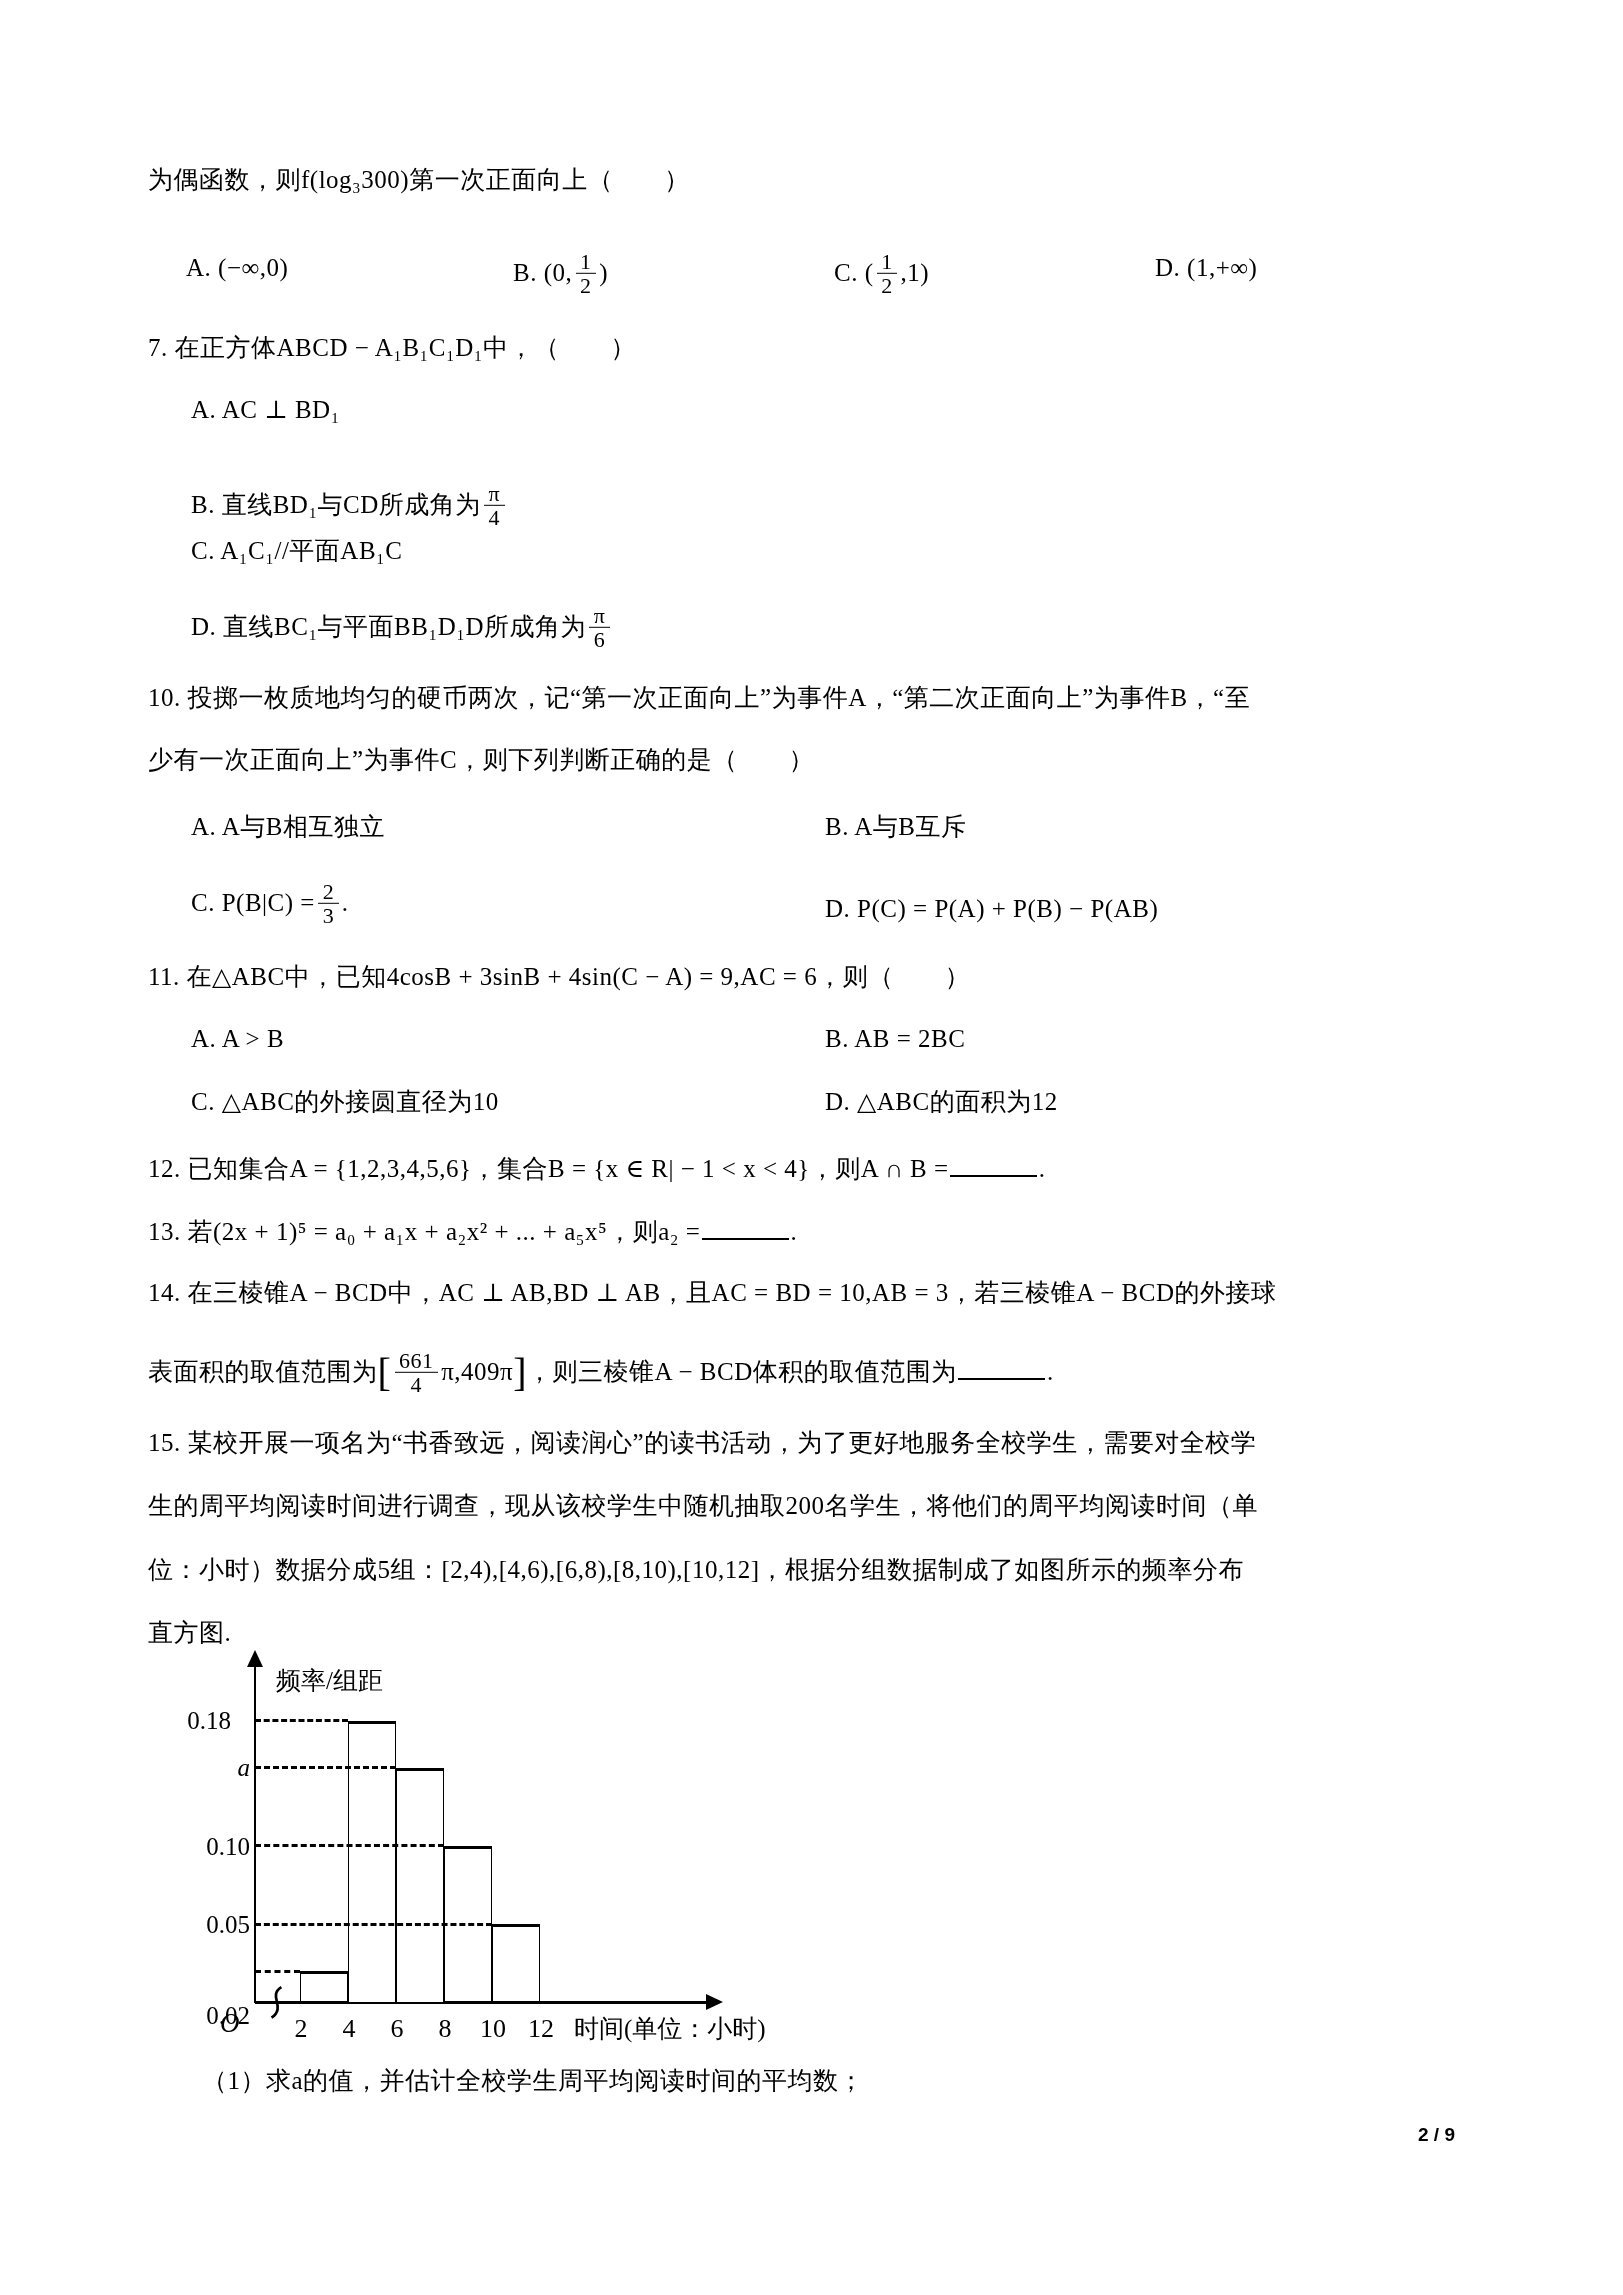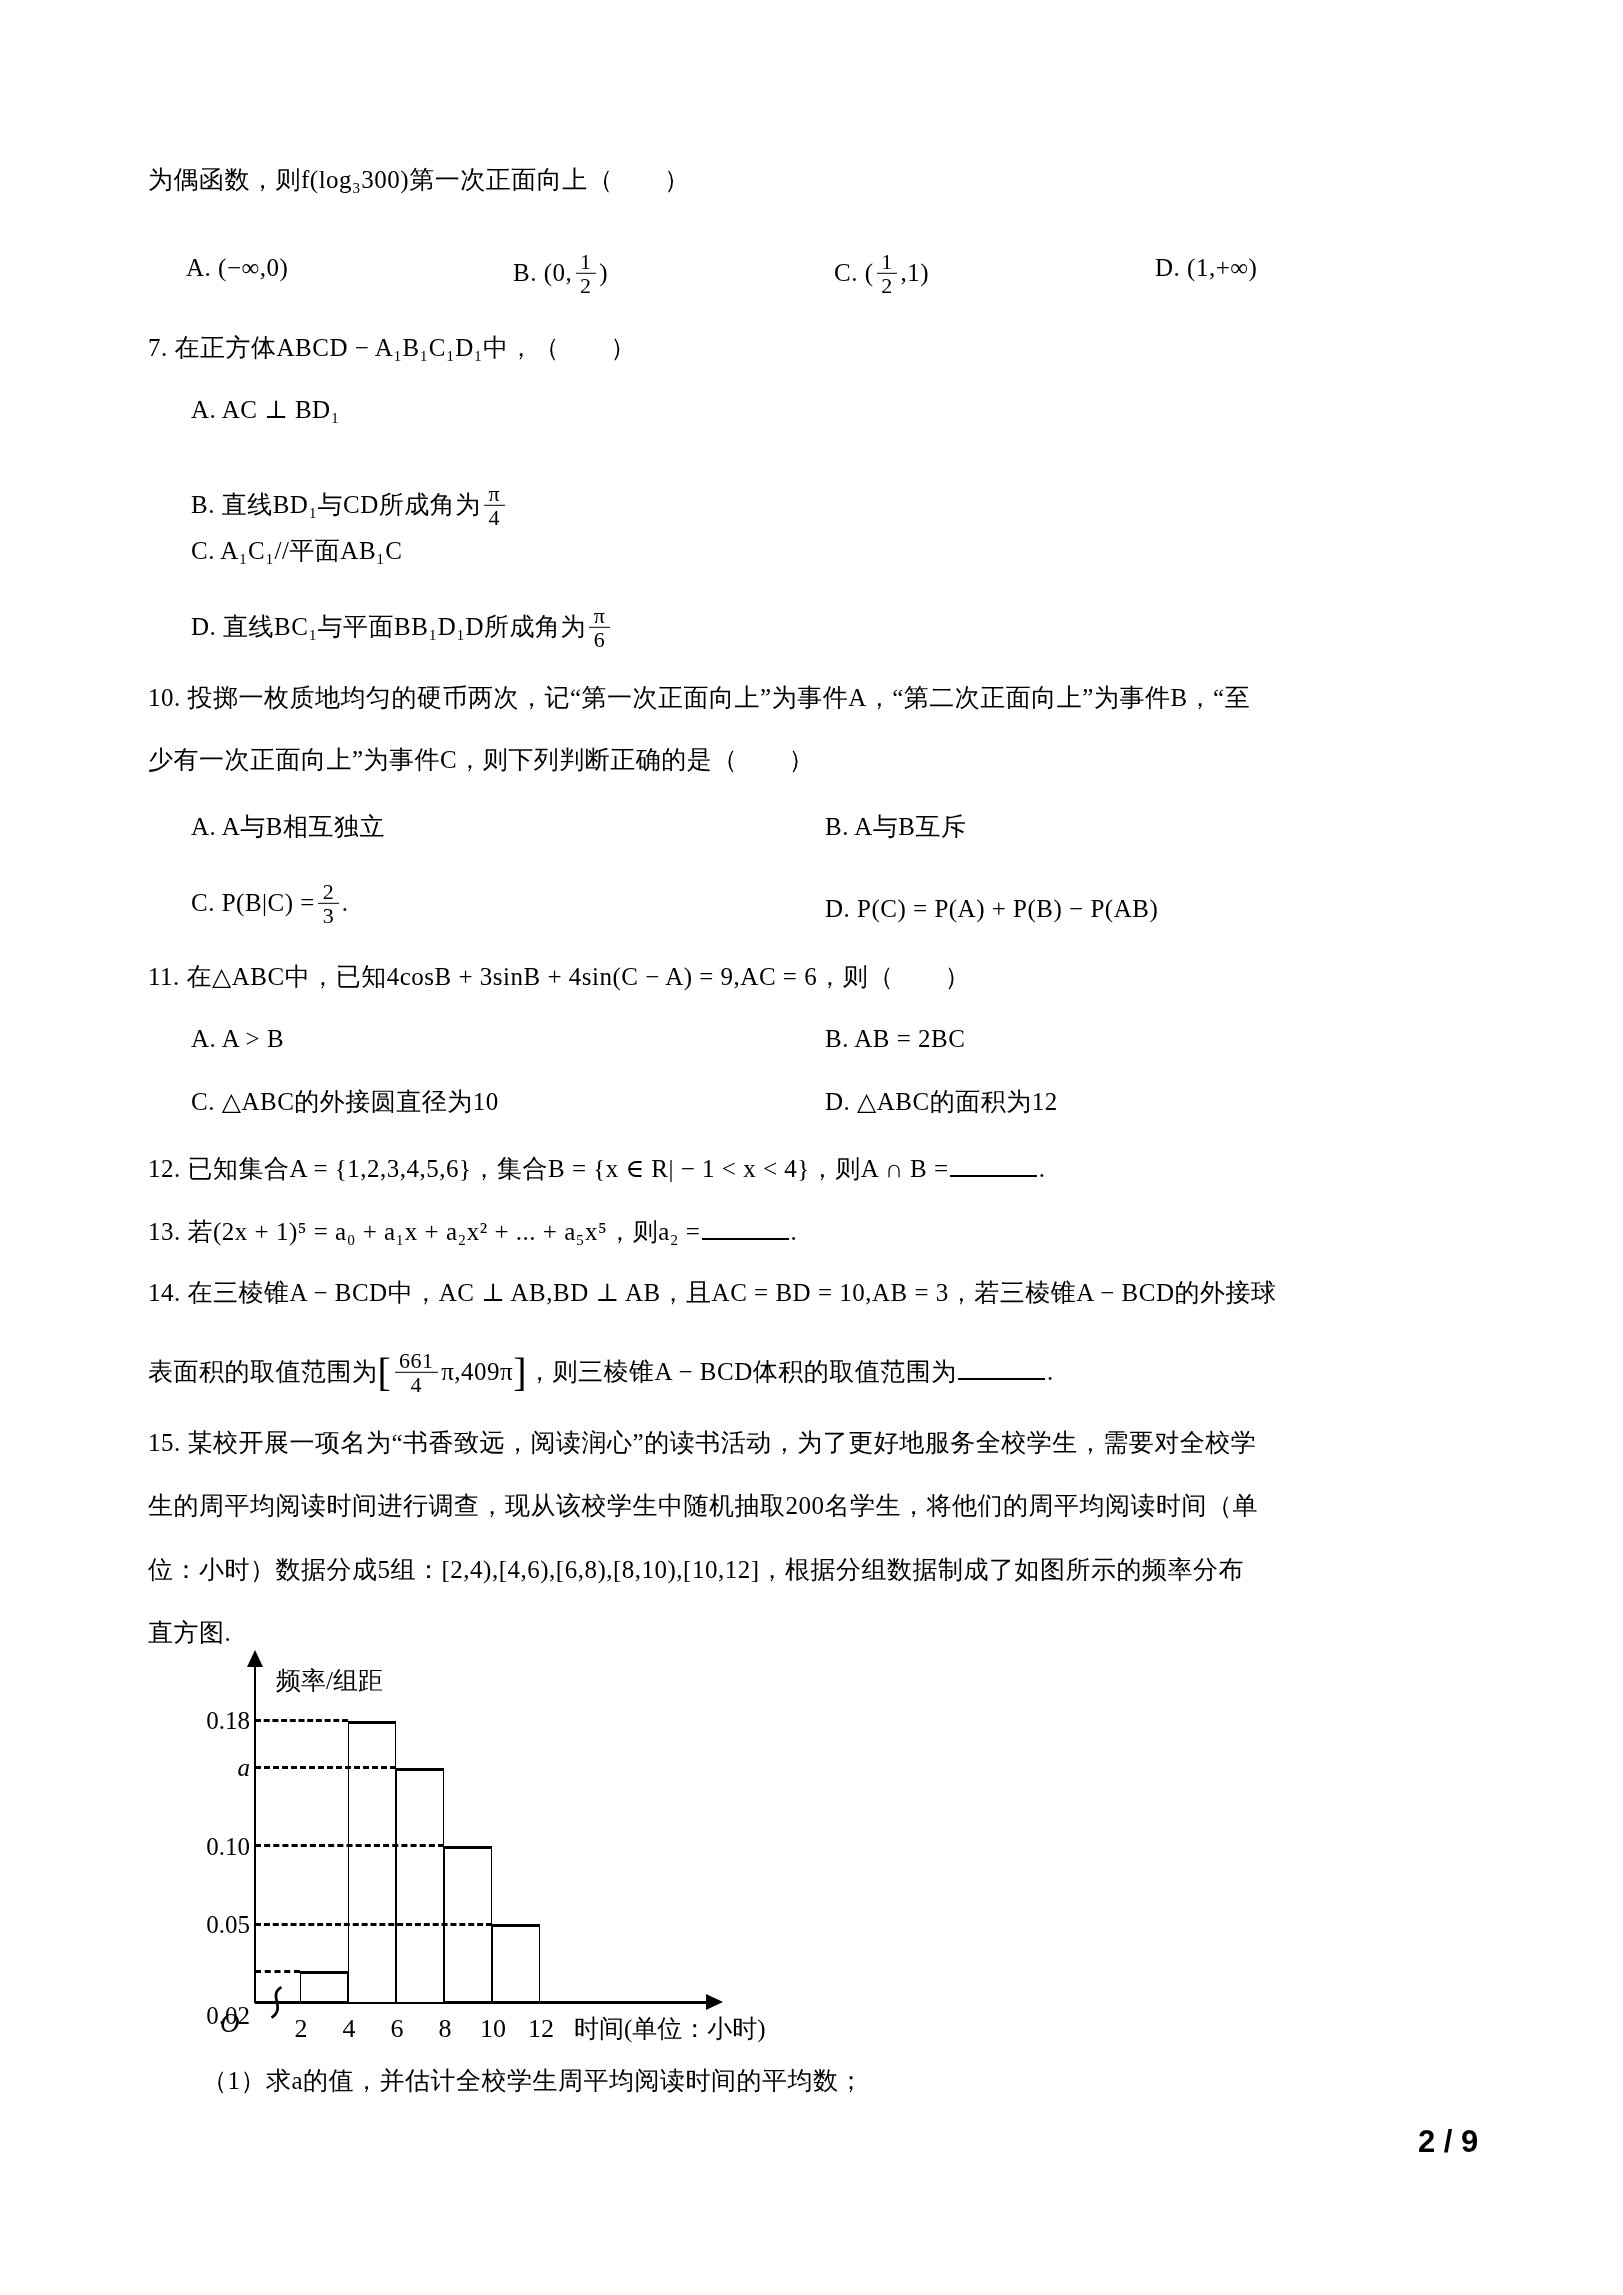--- a/index.html
+++ b/index.html
@@ -24,21 +24,21 @@
                border-bottom:8.2px solid transparent;border-left:17.4px solid #000;}
   .bar{position:absolute;background:#fff;border:1.6px solid #000;border-top-width:3.3px;
        box-sizing:border-box;}
   .dash{position:absolute;height:0;border-top:3.3px dashed #000;}
   .ytick{position:absolute;left:0;width:82px;text-align:right;font-size:25px;line-height:1;}
   .xtick{position:absolute;width:46px;text-align:center;font-size:26px;line-height:1;}
   .axlabel{position:absolute;font-size:25px;line-height:1;white-space:nowrap;}
   .origin{position:absolute;font-size:27px;font-style:italic;line-height:1;}
   .italic{font-style:italic;}
   .footer{position:absolute;font-family:"Liberation Sans","DejaVu Sans",sans-serif;
-          font-weight:bold;font-size:31px;}
+          font-weight:bold;font-size:19px;}
 </style>
 </head>
 <body>
 
 <div class="page">
 
   <div class="line" style="top:164px"><span>为偶函数，则f(log₃300)第一次正面向上（　　）</span></div>
   <div class="line" style="left:186px;top:252px"><span>A. (−∞,0)</span></div>
   <div class="line" style="left:513px;top:252px"><span>B. (0,</span><span class="frac">
         <span class="num">1</span>
@@ -103,21 +103,21 @@
     <div class="axlabel" style="left:108px;top:16.4px"><span>频率/组距</span></div>
     <div class="axlabel" style="left:406px;top:364px"><span>时间(单位：小时)</span></div>
     <div class="origin" style="left:52px;top:358px"><span>O</span></div>
     <div id="plot">
         <div class="bar" style="left: 132px; top: 319px; width: 48px; height: 31px;"></div>
         <div class="bar" style="left: 180px; top: 69px; width: 48px; height: 282px;"></div>
         <div class="bar" style="left: 228px; top: 116px; width: 48px; height: 235px;"></div>
         <div class="bar" style="left: 276px; top: 194px; width: 48px; height: 156px;"></div>
         <div class="bar" style="left: 324px; top: 272px; width: 48px; height: 78px;"></div>
         <div class="dash" style="left: 87px; top: 67px; width: 93px;"></div>
-        <div class="ytick" style="top: 56px;">0.18</div>
+        <div class="ytick" style="top: 56px; text-align: center;">0.18</div>
         <div class="dash" style="left: 87px; top: 114px; width: 141px;"></div>
         <div class="ytick italic" style="top: 103px;">a</div>
         <div class="dash" style="left: 87px; top: 192px; width: 189px;"></div>
         <div class="ytick" style="top: 182px;">0.10</div>
         <div class="dash" style="left: 87px; top: 271px; width: 237px;"></div>
         <div class="ytick" style="top: 260px;">0.05</div>
         <div class="dash" style="left: 87px; top: 318px; width: 45px;"></div>
         <div class="ytick" style="top: 307px; margin-top: 44px;">0.02</div>
         <div class="xtick" style="left: 110px; top: 364px;">2</div>
         <div class="xtick" style="left: 158px; top: 364px;">4</div>

